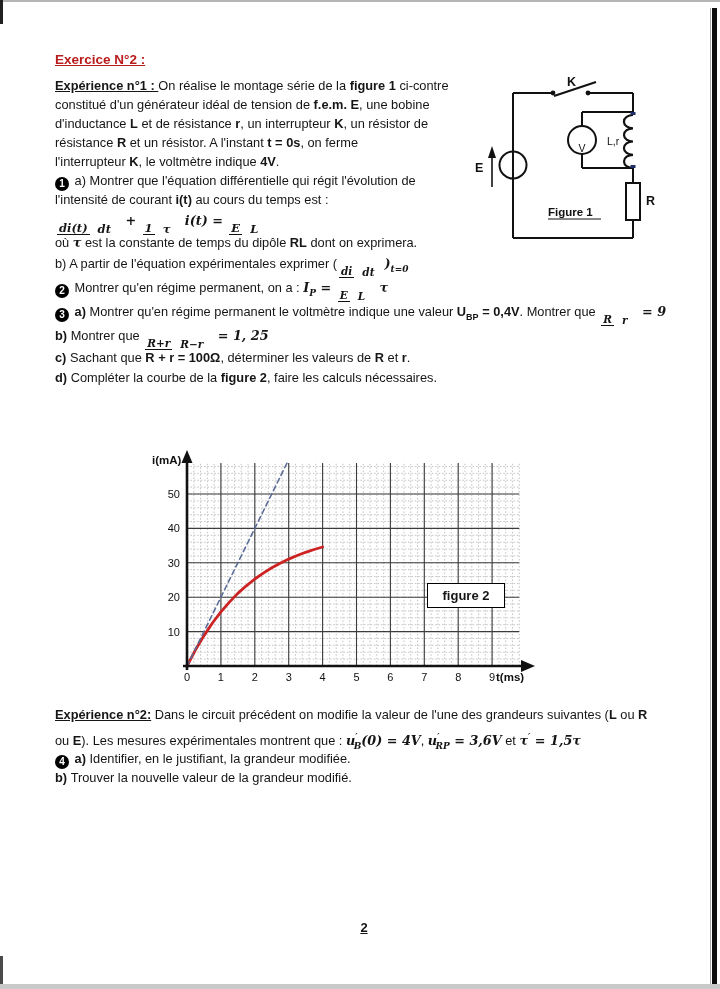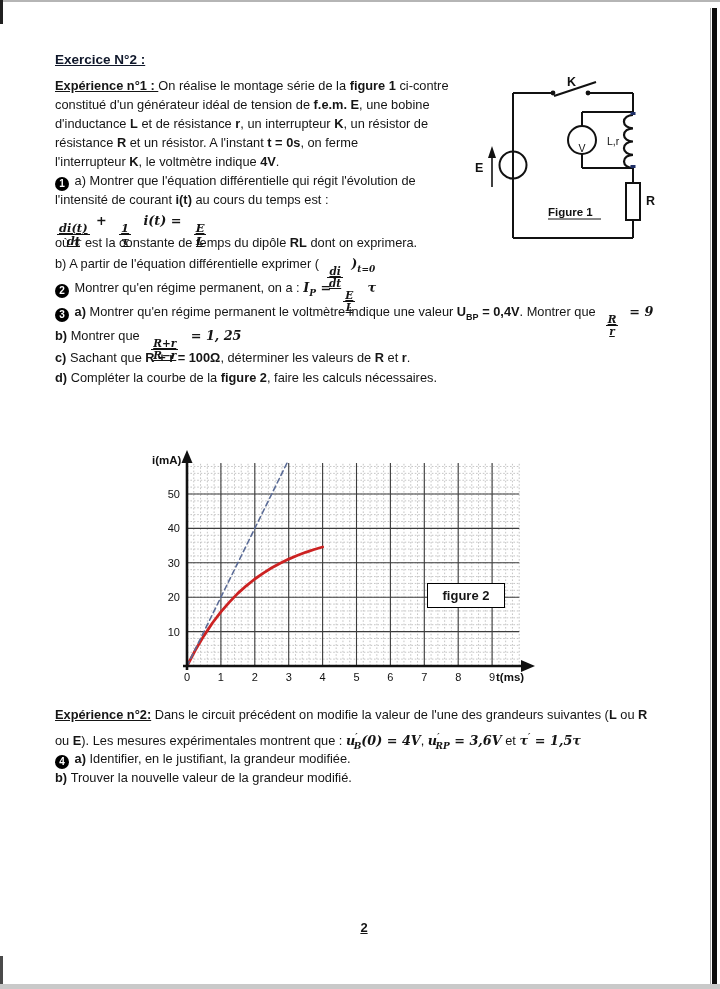--- a/index.html
+++ b/index.html
@@ -7,42 +7,42 @@
         font-family:"Liberation Sans",sans-serif;color:#151515;}
   
   .edge-top{position:absolute;left:0;top:0;width:720px;height:2px;background:#b5b5b5;}
   .edge-bottom{position:absolute;left:0;top:984px;width:720px;height:5px;background:#c9c9c9;}
   .edge-right-black{position:absolute;left:712px;top:8px;width:5px;height:976px;background:#0d0d0d;}
   .edge-right-gray{position:absolute;left:710px;top:8px;width:1px;height:976px;background:#a8a8a8;}
   .edge-left-top{position:absolute;left:0;top:0;width:3px;height:24px;background:#202020;}
   .edge-left-bottom{position:absolute;left:0;top:956px;width:3px;height:28px;background:#4a4a4a;}
 
   .title{position:absolute;left:55px;top:52px;font-size:13.5px;font-weight:bold;
-         color:#0f172a;text-decoration:underline;}
+         color:#b91c1c;text-decoration:underline;}
 
   .block{position:absolute;left:55px;width:660px;}
   #exp1-block{top:76px;}
   #exp2-block{top:705px;}
   .ln{height:19px;line-height:19px;font-size:12.8px;white-space:nowrap;}
   .ln.h20{height:20px;line-height:20px;}
   .ln.h24{height:24px;line-height:24px;}
   .ln.eq{height:24px;line-height:24px;}
 
   .b{font-weight:bold;}
   .u{text-decoration:underline;}
   .m{font-family:"DejaVu Serif",serif;font-style:italic;font-weight:bold;}
   .sub{font-size:9px;vertical-align:-4px;}
   .sup{font-size:9px;vertical-align:5px;}
   .sup + .sub{margin-left:-4px;}
   .badge{display:inline-block;width:14px;height:14px;border-radius:50%;background:#000;
          color:#fff;text-align:center;line-height:14px;font-size:10px;font-weight:bold;
          vertical-align:-2px;margin-right:2px;}
-  .frac{display:inline-flex;flex-direction:column;align-items:center;vertical-align:-7px;
+  .frac{display:inline-flex;flex-direction:row;align-items:center;vertical-align:-7px;
         font-family:"DejaVu Serif",serif;font-style:italic;font-weight:bold;
-        font-size:10.5px;line-height:11px;margin:0 2px;text-decoration:underline;}
+        font-size:10.5px;line-height:11px;margin:0 2px;}
   .frac .fn{border-bottom:1.2px solid #111;padding:0 2px;}
   .frac .fd{padding:0 8px;}
   .eq .frac{font-size:11.5px;line-height:12px;}
 
   #circuit-svg{position:absolute;left:470px;top:72px;}
   #circuit-svg text{font-family:"Liberation Sans",sans-serif;fill:#111;}
 
   #chart-svg{position:absolute;left:150px;top:448px;}
   #chart-svg text{font-family:"Liberation Sans",sans-serif;fill:#111;font-size:11px;}
   #chart-svg text.axlabel{font-weight:bold;font-size:11.5px;}
@@ -78,21 +78,21 @@
           <span class="fn">di(t)</span>
           <span class="fd">dt</span>
         </span><span class="m"> + </span><span class="frac">
           <span class="fn">1</span>
           <span class="fd">τ</span>
         </span><span class="m"> i(t) = </span><span class="frac">
           <span class="fn">E</span>
           <span class="fd">L</span>
         </span></div>
     <div class="ln"><span>où </span><span class="m">τ</span><span> est la constante de temps du dipôle </span><span class="b">RL</span><span> dont on exprimera.</span></div>
-    <div class="ln h24"><span>b) A partir de l'équation différentielle exprimer (</span><span class="frac">
+    <div class="ln h24"><span>b) A partir de l'équation expérimentales exprimer (</span><span class="frac">
           <span class="fn">di</span>
           <span class="fd">dt</span>
         </span><span class="m">)</span><span class="m sub">t=0</span></div>
     <div class="ln h24"><span class="badge">2</span><span> Montrer qu'en régime permanent, on a : </span><span class="m">I</span><span class="m sub">P</span><span class="m"> = </span><span class="frac">
           <span class="fn">E</span>
           <span class="fd">L</span>
         </span><span class="m"> τ</span></div>
     <div class="ln h24"><span class="badge">3</span><span class="b"> a) </span><span>Montrer qu'en régime permanent le voltmètre indique une valeur </span><span class="b">U</span><span class="b sub">BP</span><span class="b"> = 0,4V</span><span>. Montrer que </span><span class="frac">
           <span class="fn">R</span>
           <span class="fd">r</span>

